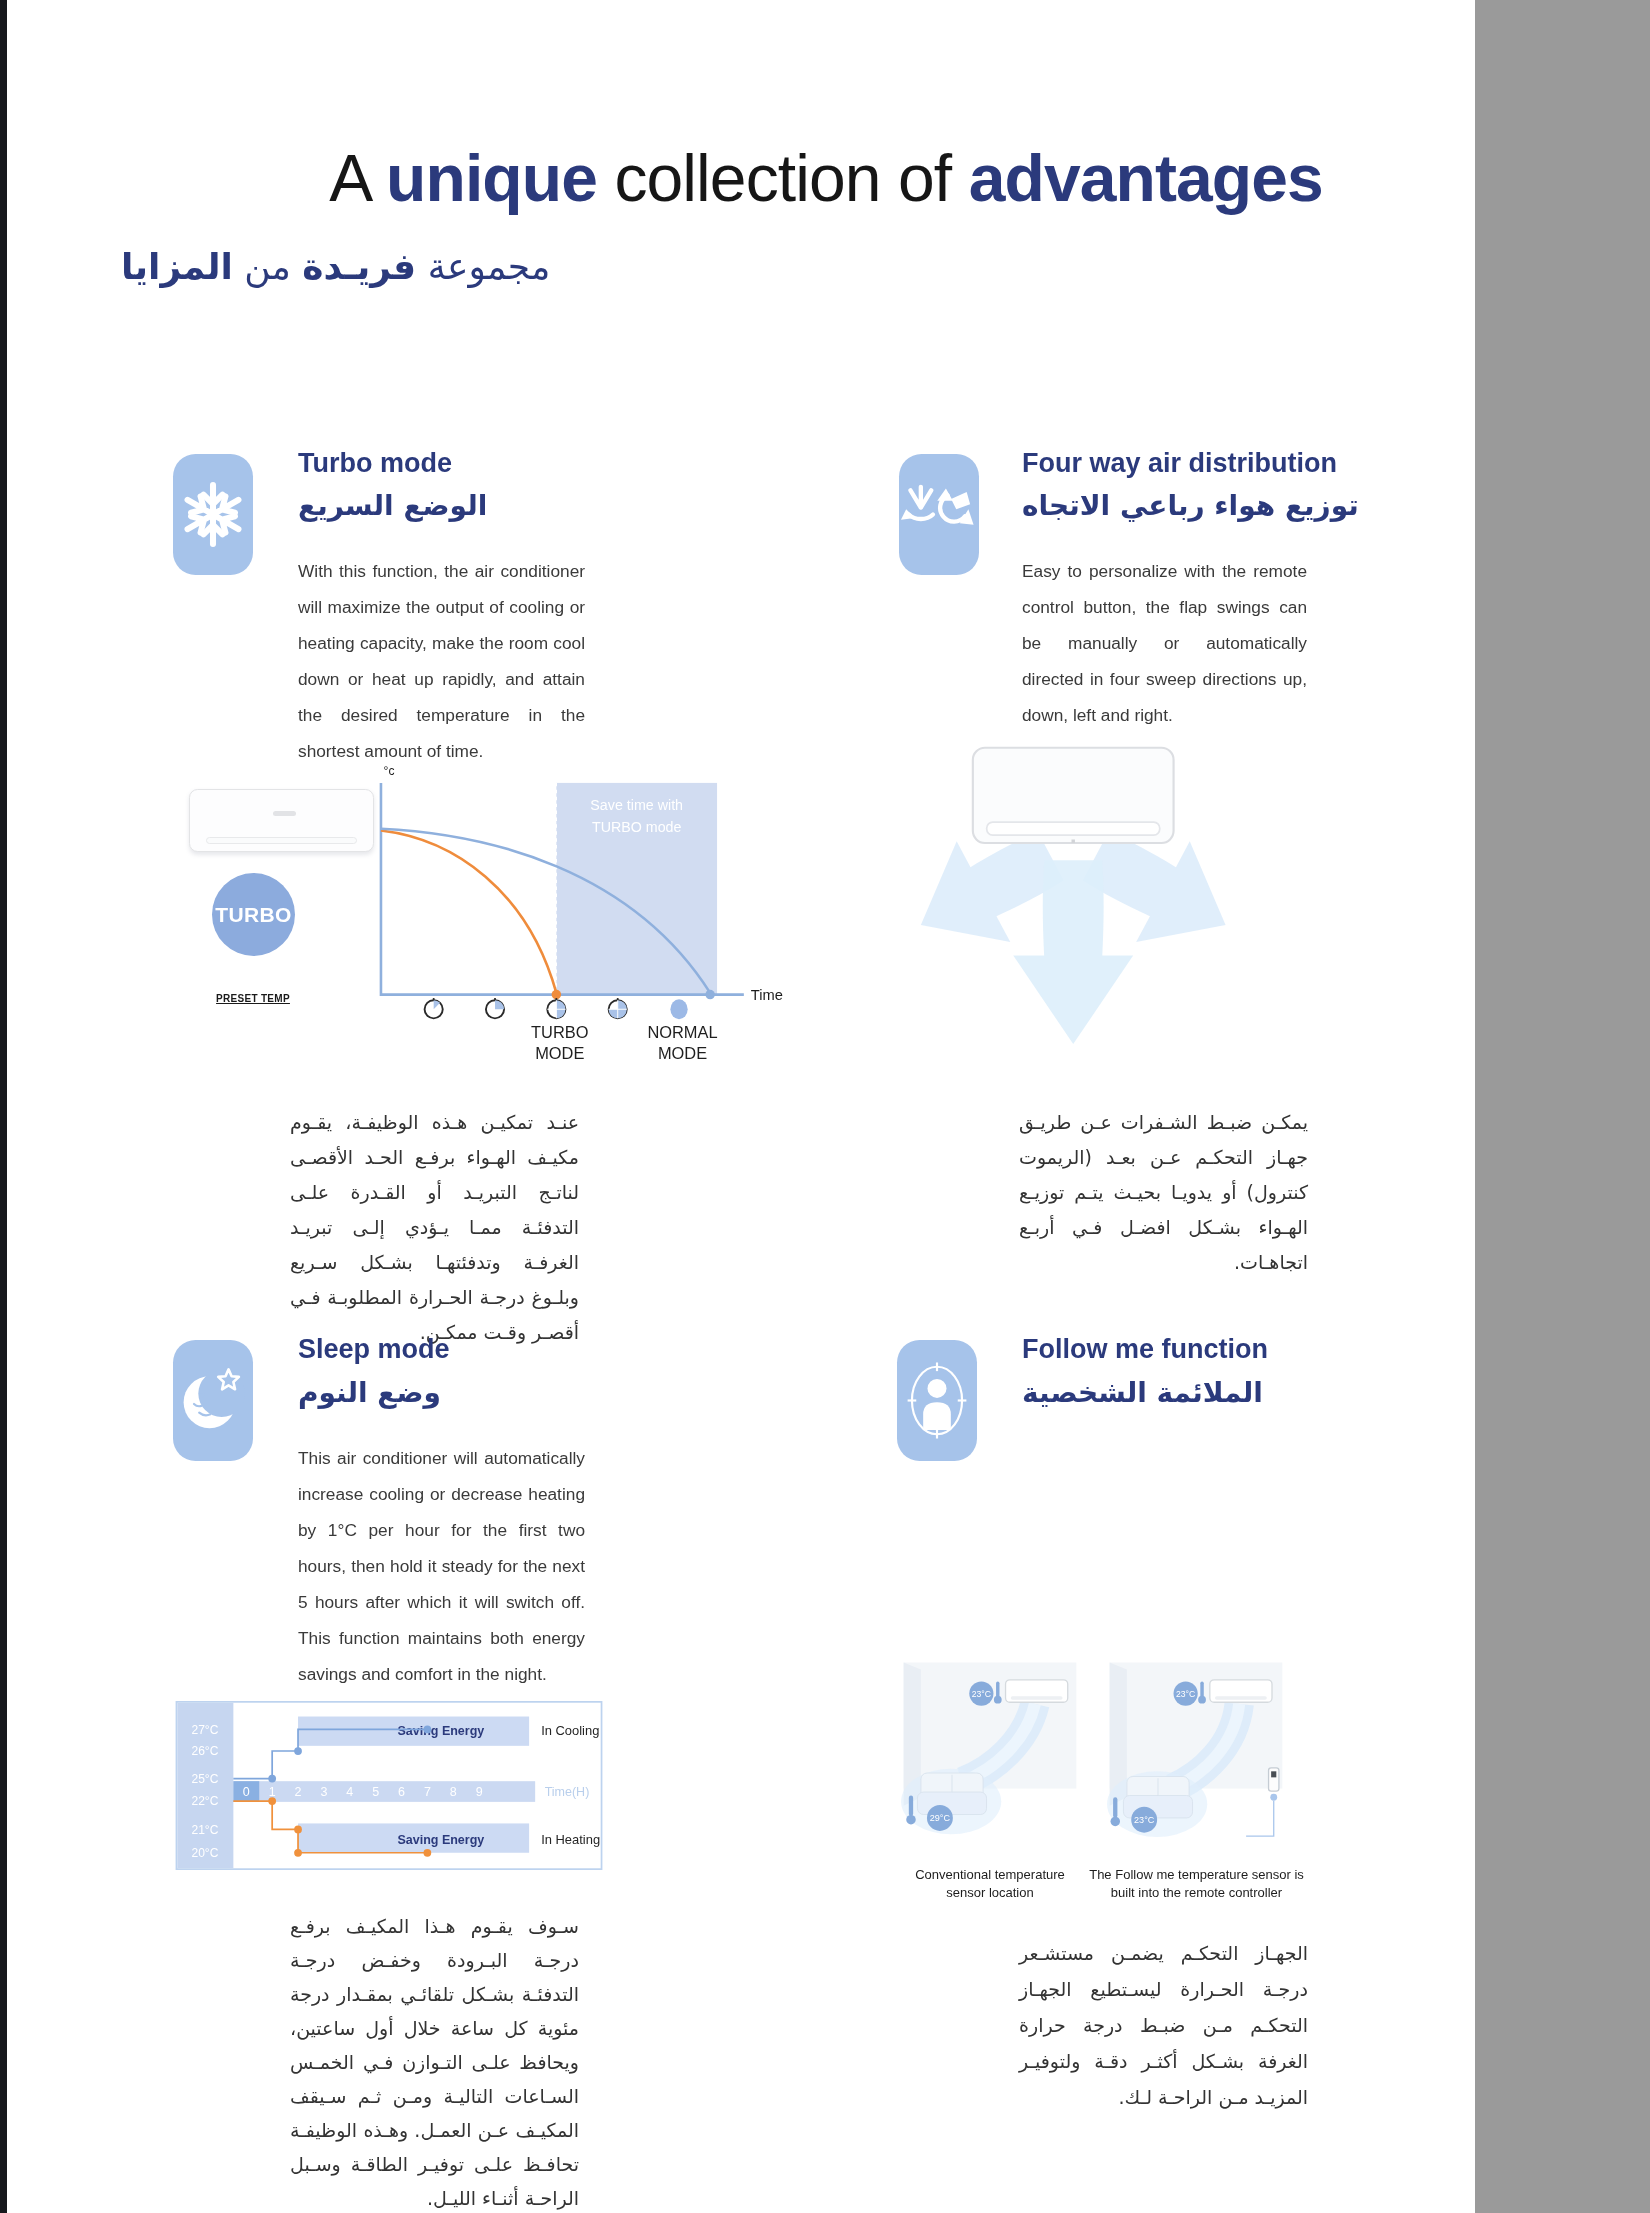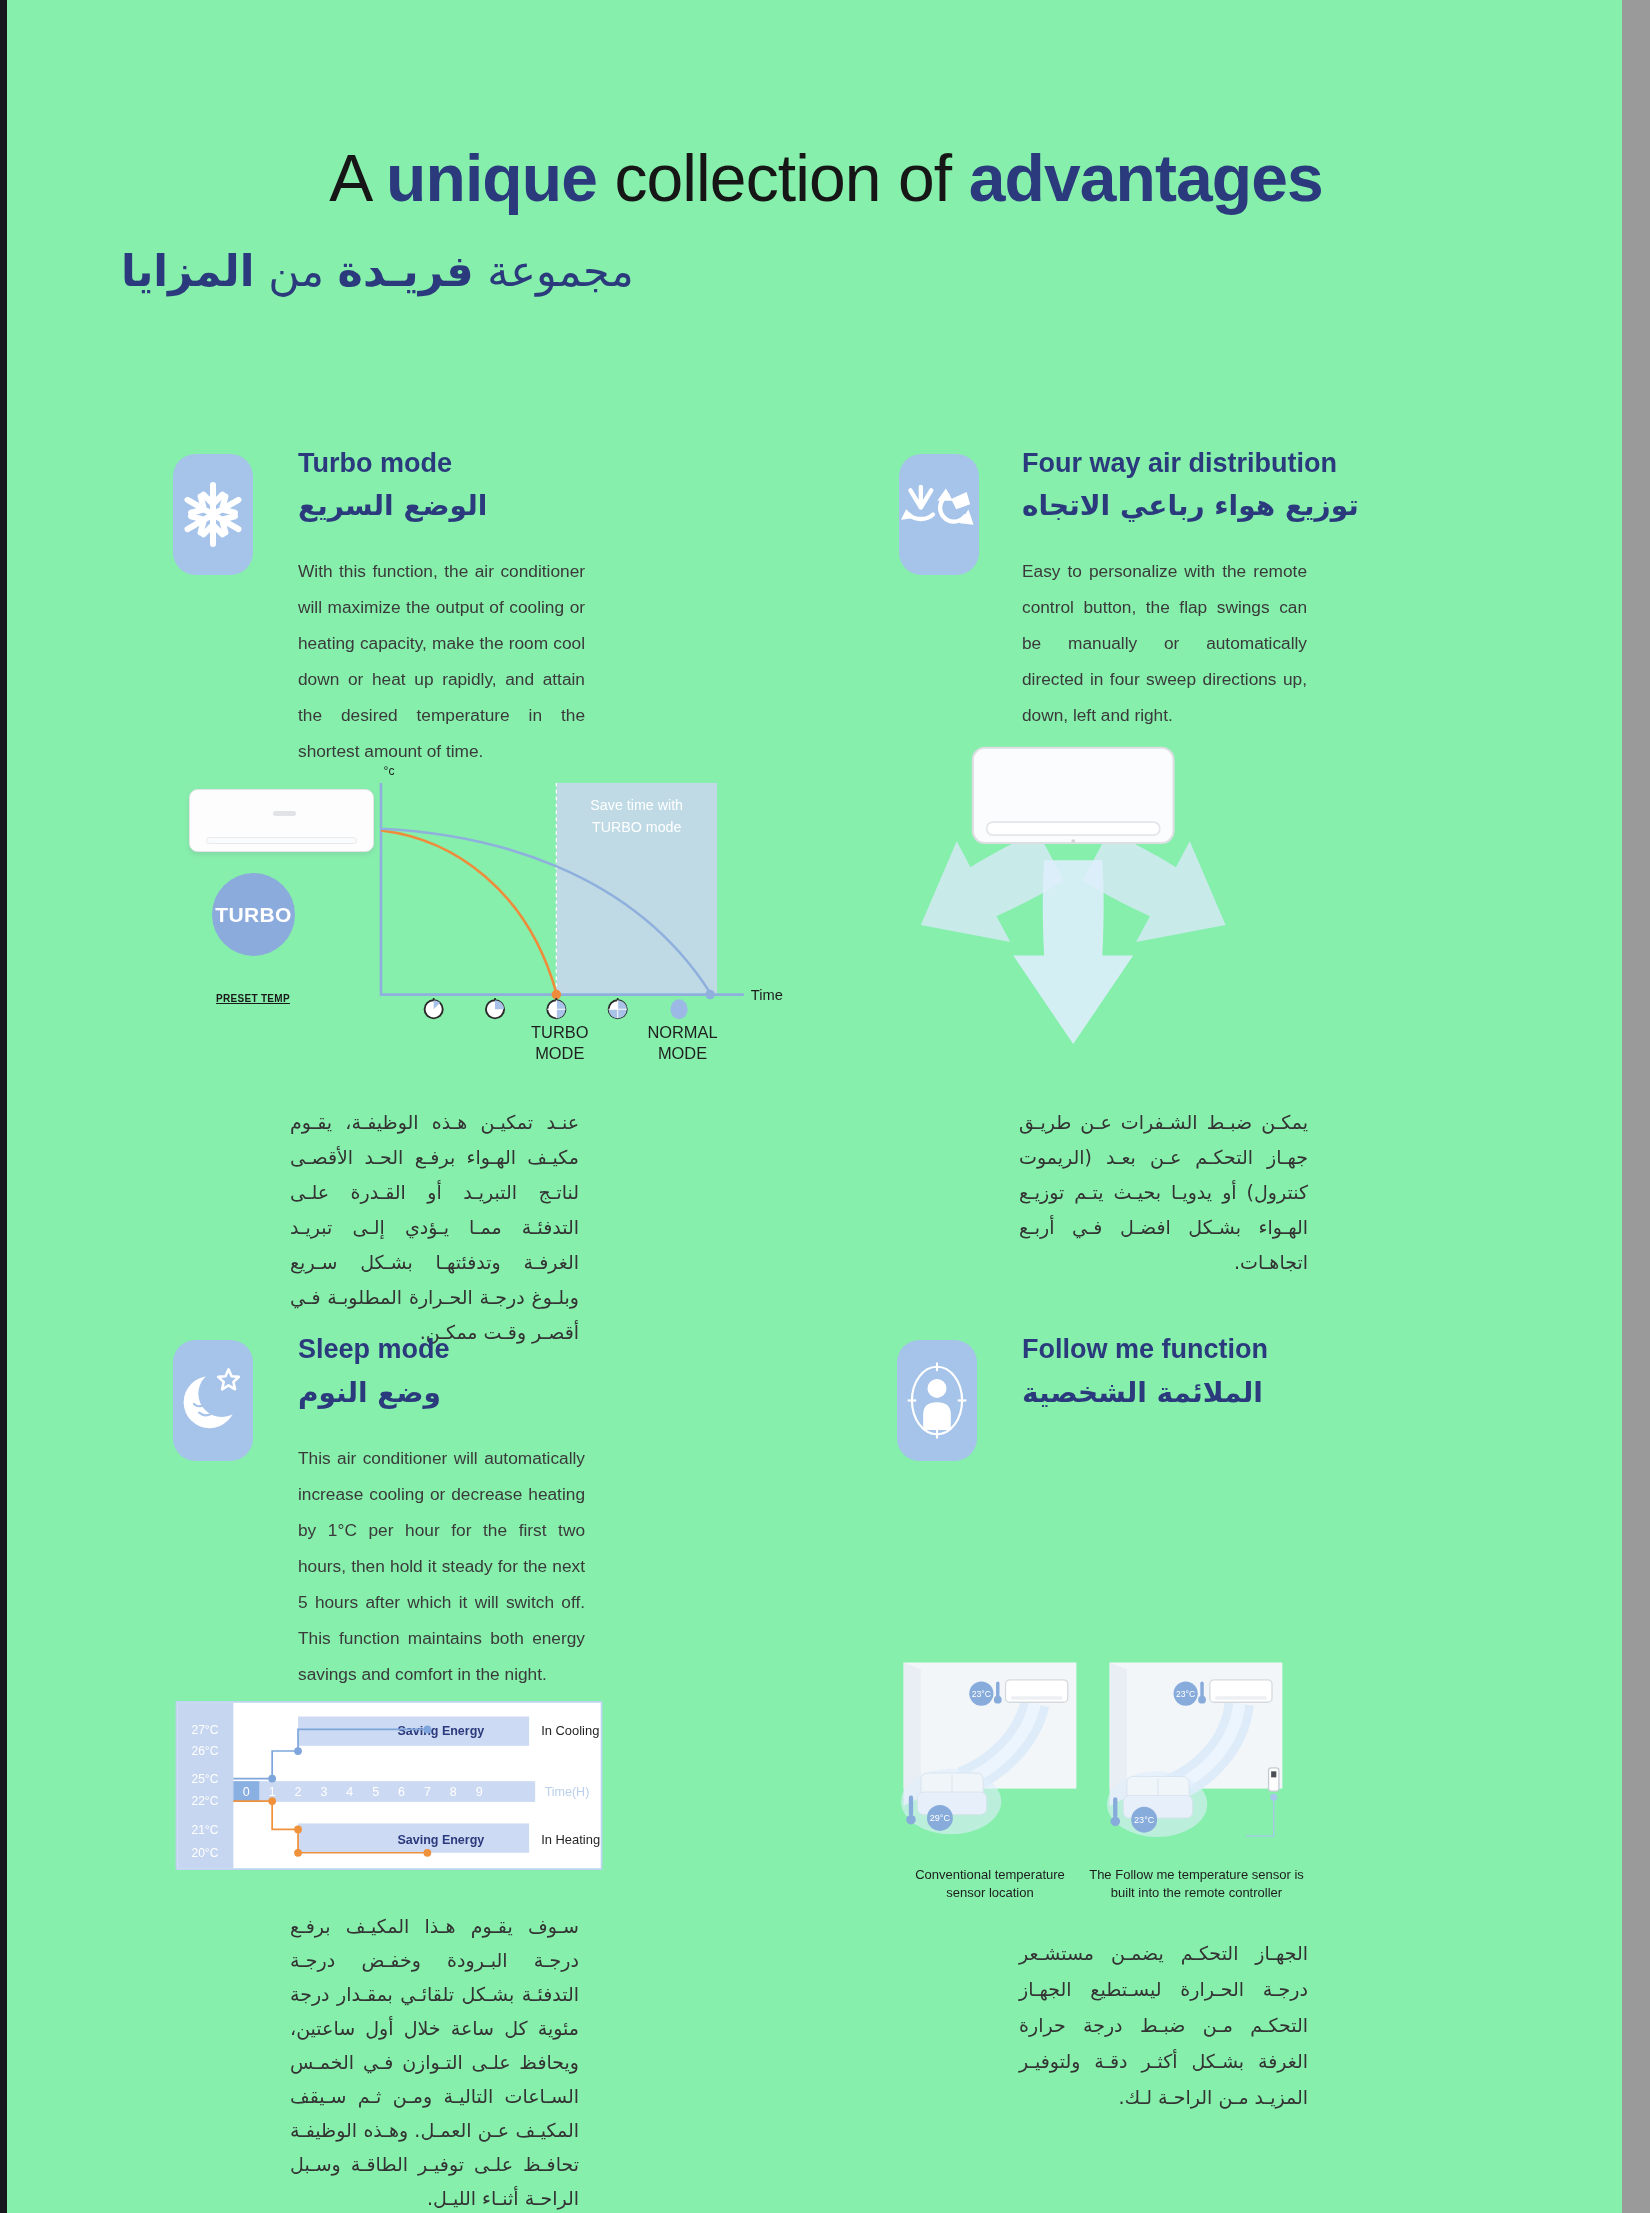--- a/index.html
+++ b/index.html
@@ -1,26 +1,26 @@
 <!DOCTYPE html>
 <html style="font-size:14px"><head>
 <meta charset="utf-8">
 <style>
   html,body{margin:0;padding:0;background:#9a9a9a;}
-  .page{position:relative;width:1622px;height:2214px;background:#86efac;overflow:hidden;
+  .page{position:relative;width:1475px;height:2214px;background:#ffffff;overflow:hidden;
         font-family:"Liberation Sans",sans-serif;color:#1c1c1c;}
   .abs{position:absolute;}
   .edge-strip{left:0;top:0;width:7px;height:2214px;background:#16181c;}
 
   
   .main-title{left:130px;top:140px;width:1392px;text-align:center;font-size:66px;
               font-weight:300;letter-spacing:-0.9px;color:#161616;white-space:nowrap;}
   .main-title b{color:#2b3a7c;font-weight:bold;}
   .main-title-ar{left:121px;top:246px;width:793px;direction:rtl;text-align:left;
-                 font-family:"DejaVu Sans",sans-serif;font-size:43px;color:#2b3a7c;white-space:nowrap;}
+                 font-family:"DejaVu Sans",sans-serif;font-size:36px;color:#2b3a7c;white-space:nowrap;}
   .main-title-ar b{font-weight:bold;}
 
   
   .tile{width:80px;height:121px;border-radius:22.5px;background:#a6c3ea;}
   .tile svg{position:absolute;left:0;top:0;}
   .f-title{font-size:27px;font-weight:bold;color:#2b3a7c;white-space:nowrap;}
   .f-title-ar{font-size:28px;font-weight:bold;color:#2b3a7c;direction:rtl;text-align:left;
               font-family:"DejaVu Sans",sans-serif;white-space:nowrap;}
   .f-body{font-size:17.3px;line-height:36px;text-align:justify;color:#3a3a3a;}
   .ar-par{direction:rtl;text-align:justify;font-family:"DejaVu Sans",sans-serif;

